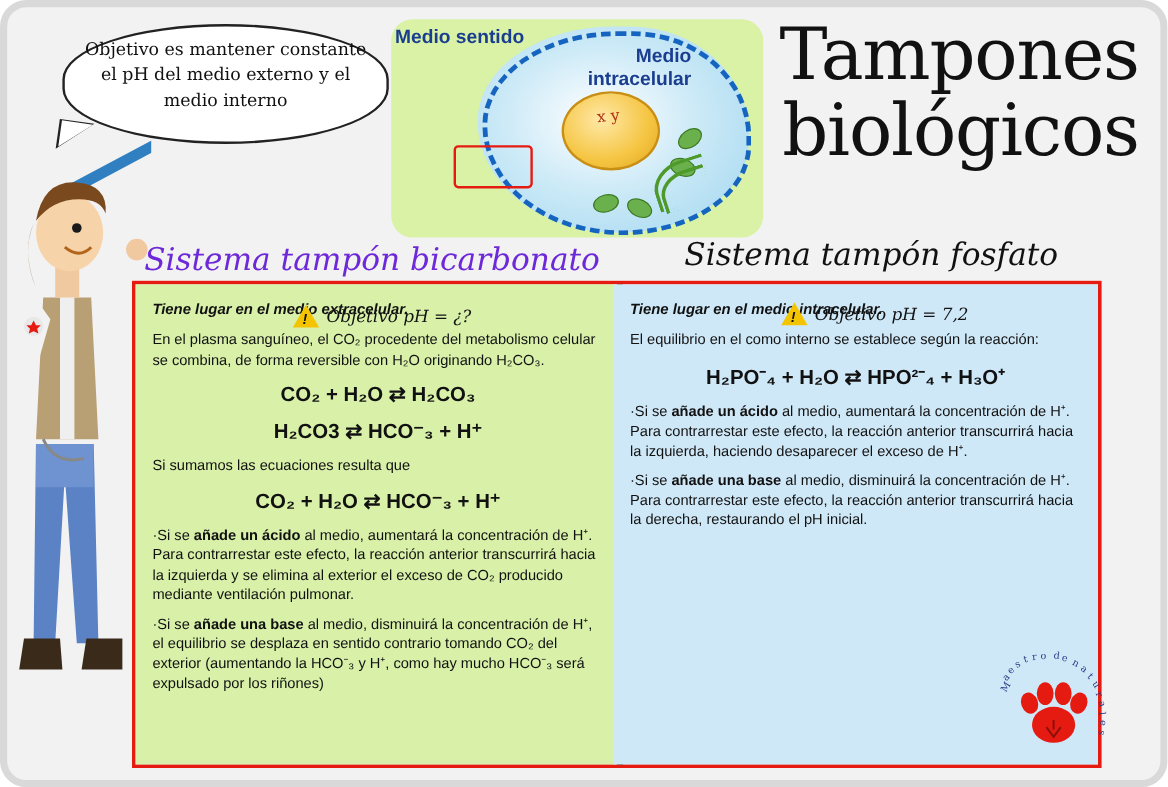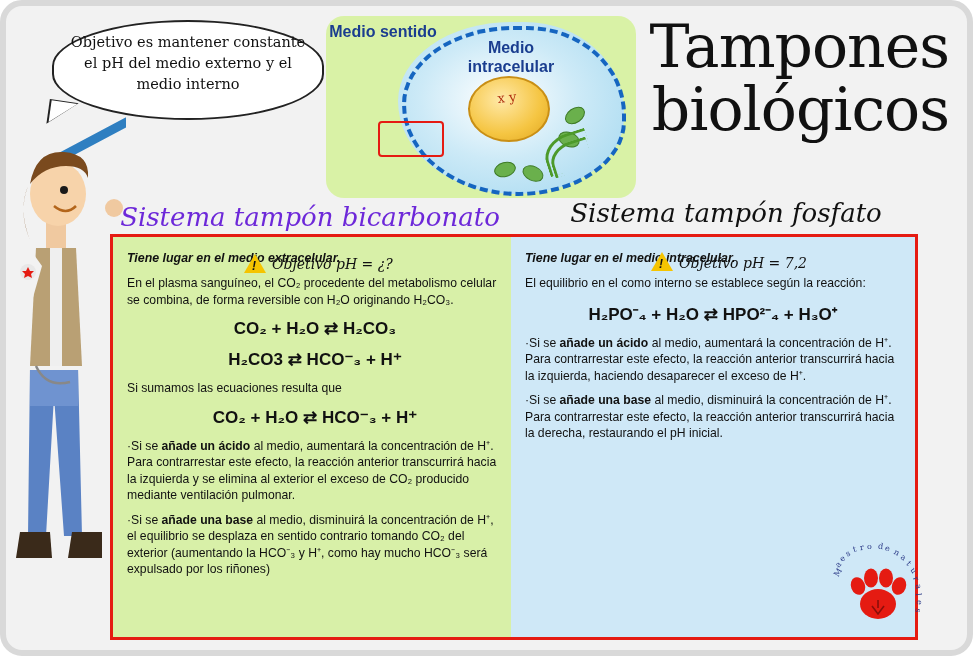--- a/index.html
+++ b/index.html
@@ -106,21 +106,21 @@
     border:2.5px solid #e51b12;border-radius:4px;
   }
   .lbl-externo{
     position:absolute;left:322px;top:16px;width:110px;
     font-weight:bold;font-size:16px;color:#1a3d8f;line-height:19px;
     text-align:center;z-index:5;
   }
   .lbl-intra{
     position:absolute;left:440px;top:32px;width:130px;
     font-weight:bold;font-size:16px;color:#1a3d8f;line-height:19px;
-    text-align:center;z-index:5;
+    text-align:right;z-index:5;
   }
 
   
   .head-bicarb{
     position:absolute;left:104px;top:196px;width:400px;
     font-family:"DejaVu Serif", serif;font-style:italic;
     font-size:26px;color:#6d28d9;text-align:center;
   }
   .head-fosf{
     position:absolute;left:520px;top:192px;width:400px;

